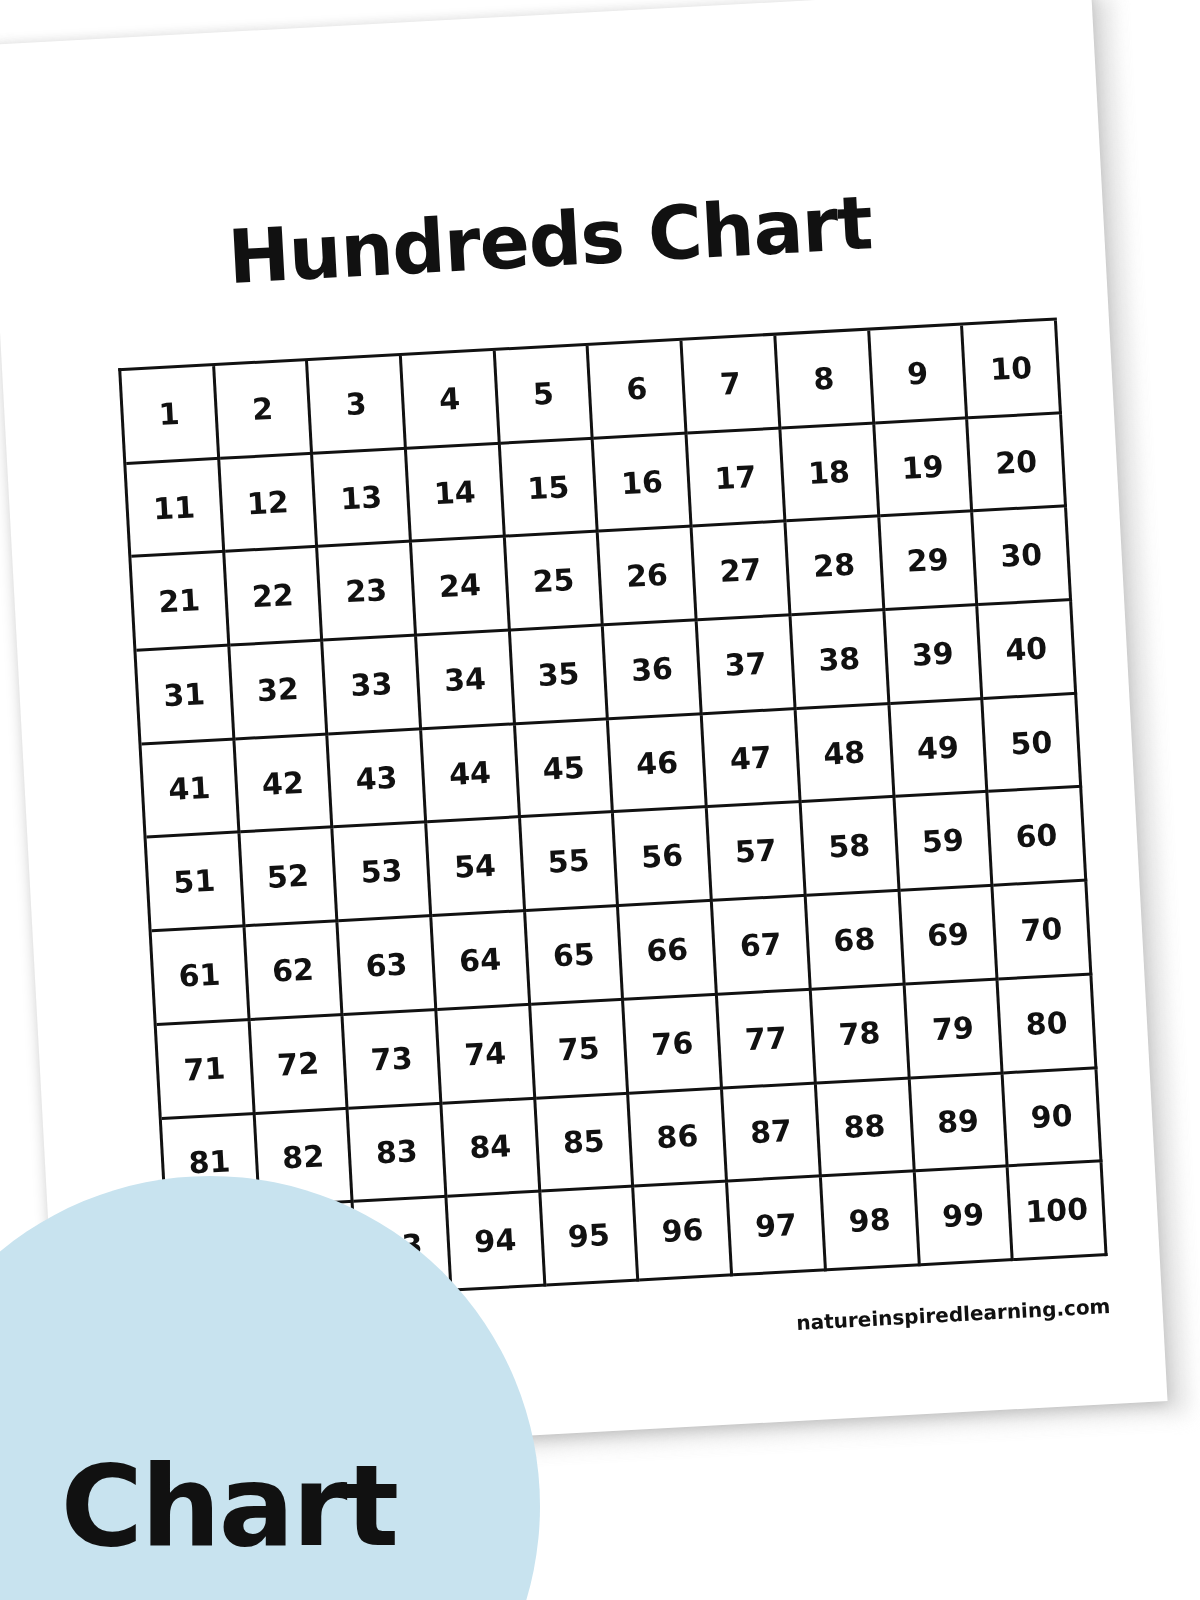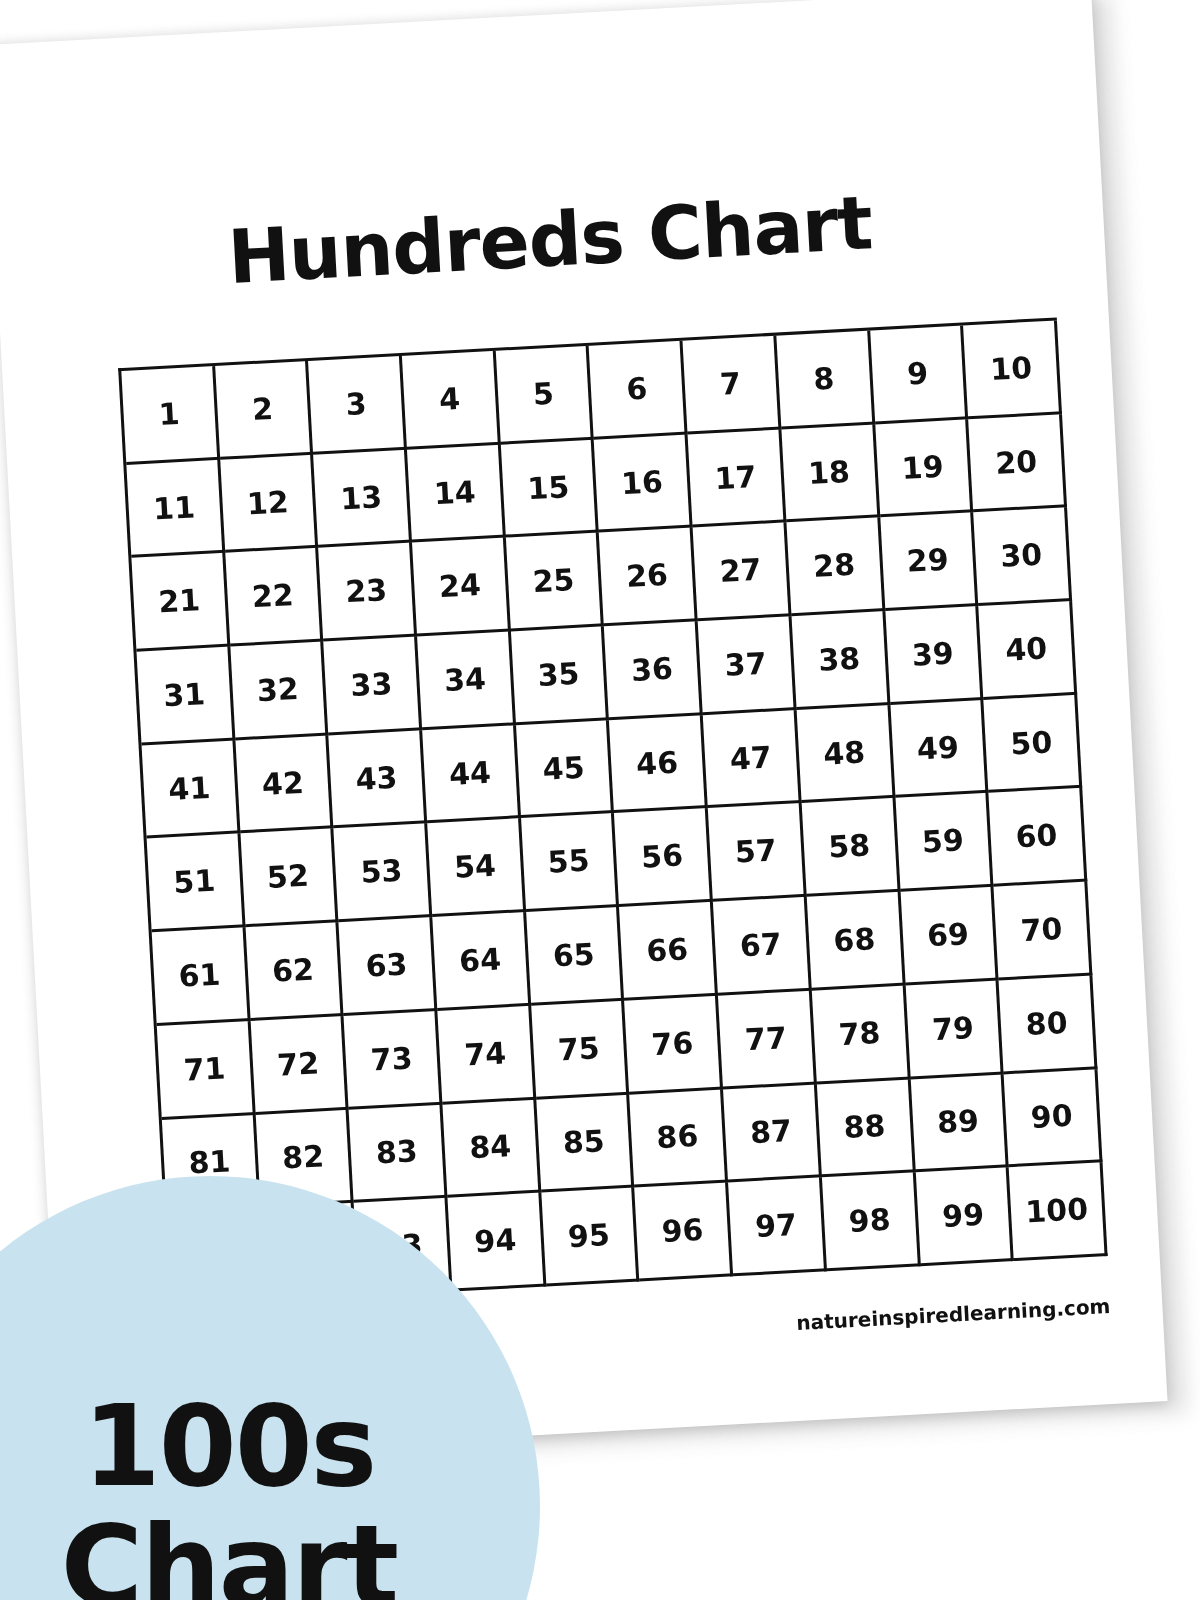--- a/index.html
+++ b/index.html
@@ -235,17 +235,16 @@
       <div class="cell">97</div>
       <div class="cell">98</div>
       <div class="cell">99</div>
       <div class="cell">100</div>
     </div>
 
     <div id="watermark">natureinspiredlearning.com</div>
   </div>
 
   <div id="badge">
-    <div class="line">100s</div>
     <div class="line">Chart</div>
   </div>
 
 </div>
 
 </body></html>

